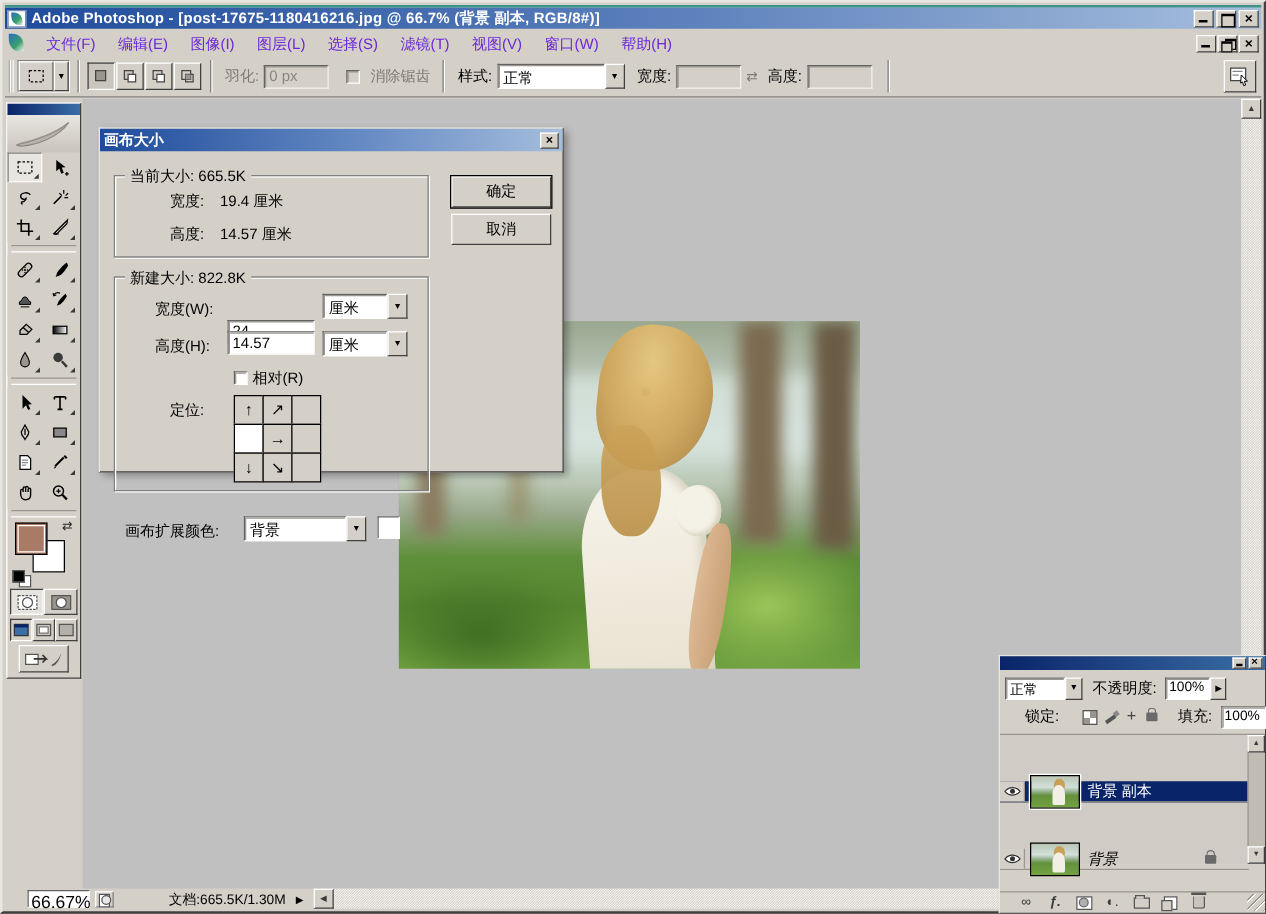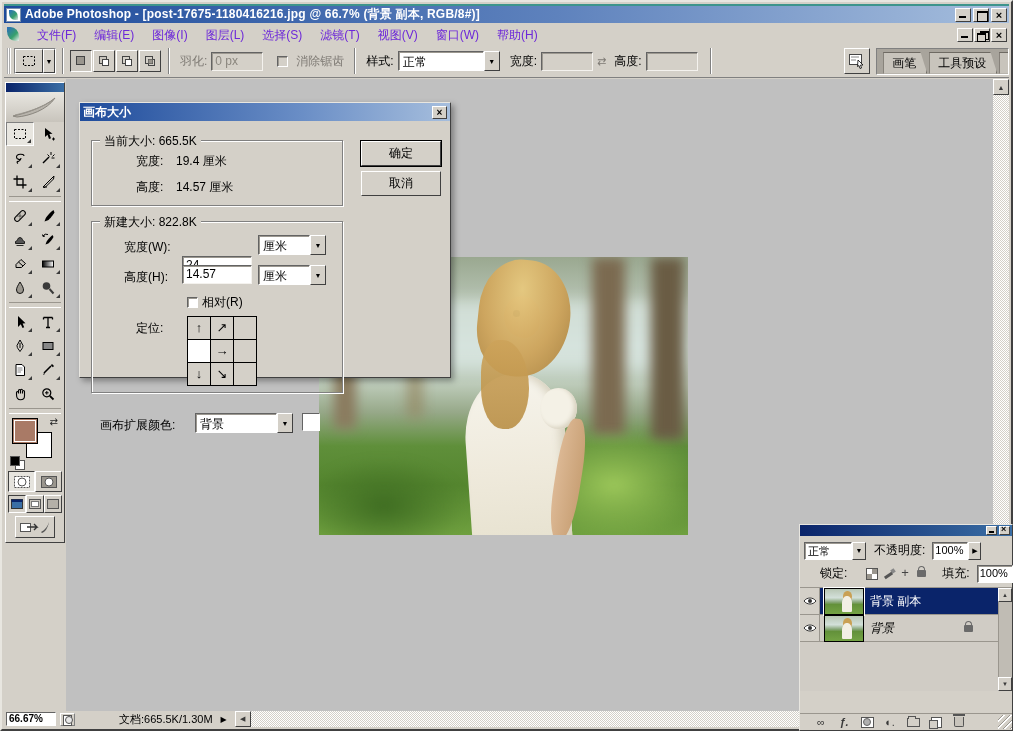--- a/index.html
+++ b/index.html
@@ -89,21 +89,21 @@
   .ph { position:absolute; }
   
   .vscroll { position:absolute; right:2px; top:77px; width:16px; bottom:18px;
              background:#d4d0c8; background-image:linear-gradient(45deg,#fff 25%,transparent 25%,transparent 75%,#fff 75%),linear-gradient(45deg,#fff 25%,transparent 25%,transparent 75%,#fff 75%);
              background-size:2px 2px; background-position:0 0,1px 1px; }
   .sbtn { position:absolute; width:16px; height:16px; background:#d4d0c8; border:1px solid; border-color:#fff #404040 #404040 #fff;
           font-size:7px; color:#3a3a3a; display:flex; align-items:center; justify-content:center; }
   .statusrow { position:absolute; left:2px; right:2px; bottom:2px; height:16px; background:#d4d0c8;
                display:flex; align-items:center; font-size:11px; }
   .zoomfld { width:50px; height:14px; background:#fff; border:1px solid; border-color:#636363 #fff #fff #636363;
-             font-size:10px; padding:0 2px; margin-left:2px;font-weight:bold; }
+             font-size:14px; padding:0 2px; margin-left:18px; }
   .sico { width:15px; height:13px; margin:0 4px; background:#d4d0c8; border:1px solid; border-color:#fff #808080 #808080 #fff; position:relative; }
   .sico::after{content:'';position:absolute;left:2px;top:1px;width:7px;height:9px;background:#fff;border:1px solid #555;}
   .sico::before{content:'';position:absolute;right:1px;bottom:1px;width:6px;height:6px;border:1px solid #555;border-radius:50%;background:#e8e8e8;z-index:2;}
   .docinfo { margin-left:40px; color:#000; }
   .statpop { margin-left:8px; font-size:8px; }
   .hscroll { flex:1; align-self:stretch; margin-left:8px; position:relative;
              background-image:linear-gradient(45deg,#fff 25%,transparent 25%,transparent 75%,#fff 75%),linear-gradient(45deg,#fff 25%,transparent 25%,transparent 75%,#fff 75%);
              background-size:2px 2px; background-position:0 0,1px 1px; background-color:#d4d0c8; }
   .hbtn { position:absolute; top:0; width:16px; height:16px; background:#d4d0c8; border:1px solid; border-color:#fff #404040 #404040 #fff;
           font-size:7px; color:#3a3a3a; display:flex; align-items:center; justify-content:center; }
@@ -148,21 +148,21 @@
                    font-size:7px; display:flex; align-items:center; justify-content:center; }
   .lockicons { display:flex; gap:5px; align-items:center; margin-left:3px; }
   .lk { width:12px; height:12px; position:relative; }
   .lk-checker { background:conic-gradient(#9a968e 25%,#fff 0 50%,#9a968e 0 75%,#fff 0); border:1px solid #555; }
   .lk-brush::after{content:'';position:absolute;left:1px;top:6px;width:9px;height:3px;background:#555;transform:rotate(-35deg);}
   .lk-brush::before{content:'';position:absolute;right:0;top:1px;width:4px;height:4px;background:#888;transform:rotate(-35deg);}
   .lk-move::after{content:'+';position:absolute;left:1px;top:-3px;font-size:13px;color:#444;}
   .locksym { width:9px; height:7px; background:#6a6a6a; border-radius:1px; position:relative; display:inline-block; }
   .locksym::before{content:'';position:absolute;left:1px;top:-4px;width:5px;height:5px;border:1.5px solid #6a6a6a;border-bottom:none;border-radius:4px 4px 0 0;}
   .lp-list { position:relative; height:104px; background:#d0ccc5; border-top:1px solid #9a968e; }
-  .lrow { display:flex; align-items:center; height:27px; border-bottom:1px solid #9a968e; position:relative; }
+  .lrow { display:flex; align-items:center; height:17px; border-bottom:1px solid #9a968e; position:relative;margin-top:37px; }
   .lrow.sel { background:#0a246a; color:#fff; }
   .eyecell { width:20px; align-self:stretch; border-right:1px solid #9a968e; display:flex; align-items:center; justify-content:center; background:#d4d0c8; }
   .thumb { width:40px; height:27px; border:1px solid #000; margin:0 6px 0 4px; position:relative; overflow:hidden;
            background:linear-gradient(180deg,#b8c6b4 0%,#d3e0da 35%,#8aa87c 52%,#63913a 62%,#74a344 100%); }
   .lrow.sel .thumb { outline:1px solid #fff; }
   .th-fig { position:absolute; left:45%; top:30%; width:26%; height:65%; background:#f2efe4; border-radius:45% 45% 10% 10%; }
   .th-hair { position:absolute; left:48%; top:8%; width:22%; height:45%; background:#c9a054; border-radius:50%; }
   .lname { font-size:12px; white-space:nowrap; }
   .lrow .rlock { margin-left:auto; margin-right:26px; }
   .lp-scroll { position:absolute; right:0; top:0; bottom:0; width:14px; background:#c0bcb4; border-left:1px solid #9a968e; }
@@ -272,25 +272,20 @@
     <span class="vsep" style="margin-left:12px;"></span>
     <span style="flex:1;"></span>
     <span class="fbbtn">
       <svg class="ti" width="18" height="18">
           <rect x="1.5" y="2.5" width="12" height="10" fill="#fff" stroke="#444"></rect>
           <line x1="3" y1="5" x2="11" y2="5" stroke="#888"></line>
           <line x1="3" y1="8" x2="8" y2="8" stroke="#888"></line>
           <path d="M10 8 L15 13 L12.5 13 L13.5 16 L12 16.5 L11 13.5 L9.5 14.5 Z" fill="#fff" stroke="#000" stroke-width="0.8"></path>
         </svg>
     </span>
-    <span class="pwell">
-      <span class="ptab">画笔</span>
-      <span class="ptab">工具预设</span>
-      <span class="ptab">图层复合</span>
-    </span>
   </div>
 
   <div class="workspace"></div>
 
   <div class="photo">
     <div class="ph" style="left:0;top:0;right:0;bottom:0;
          background:linear-gradient(180deg,#9aa890 0%,#b7c4b4 16%,#cddcd6 32%,#bccab8 46%,#96a888 56%,#5f8f3a 68%,#55862f 82%,#6fa03f 100%);"></div>
     <div class="ph" style="left:0;top:16%;width:100%;height:24%;background:#d9e6e0;opacity:.75;filter:blur(7px);"></div>
     <div class="ph" style="left:4%;top:0;width:6%;height:62%;background:#8a7a5e;filter:blur(6px);"></div>
     <div class="ph" style="left:24%;top:0;width:4%;height:58%;background:#93855f;filter:blur(7px);opacity:.8;"></div>

